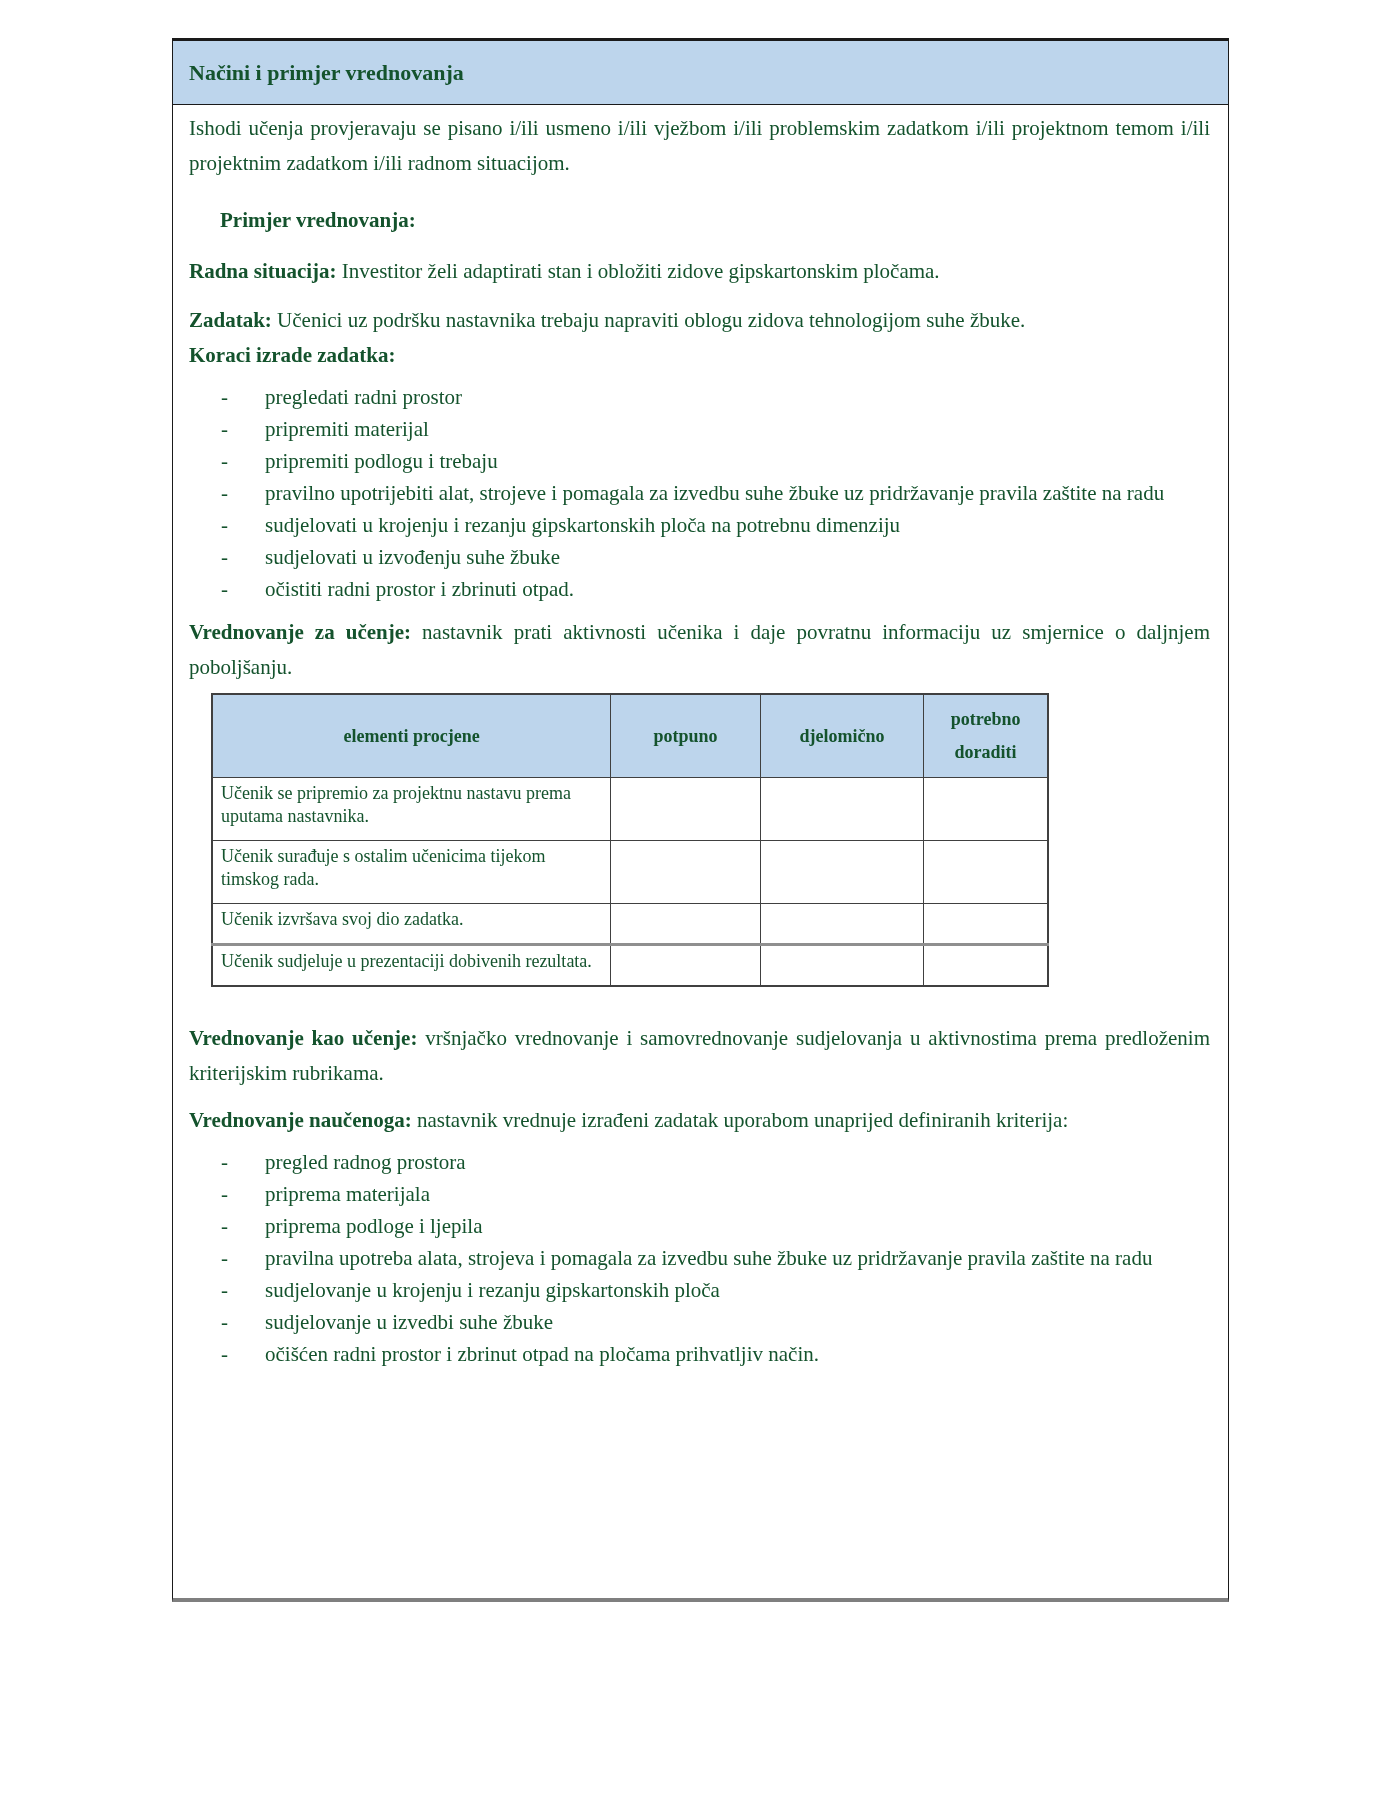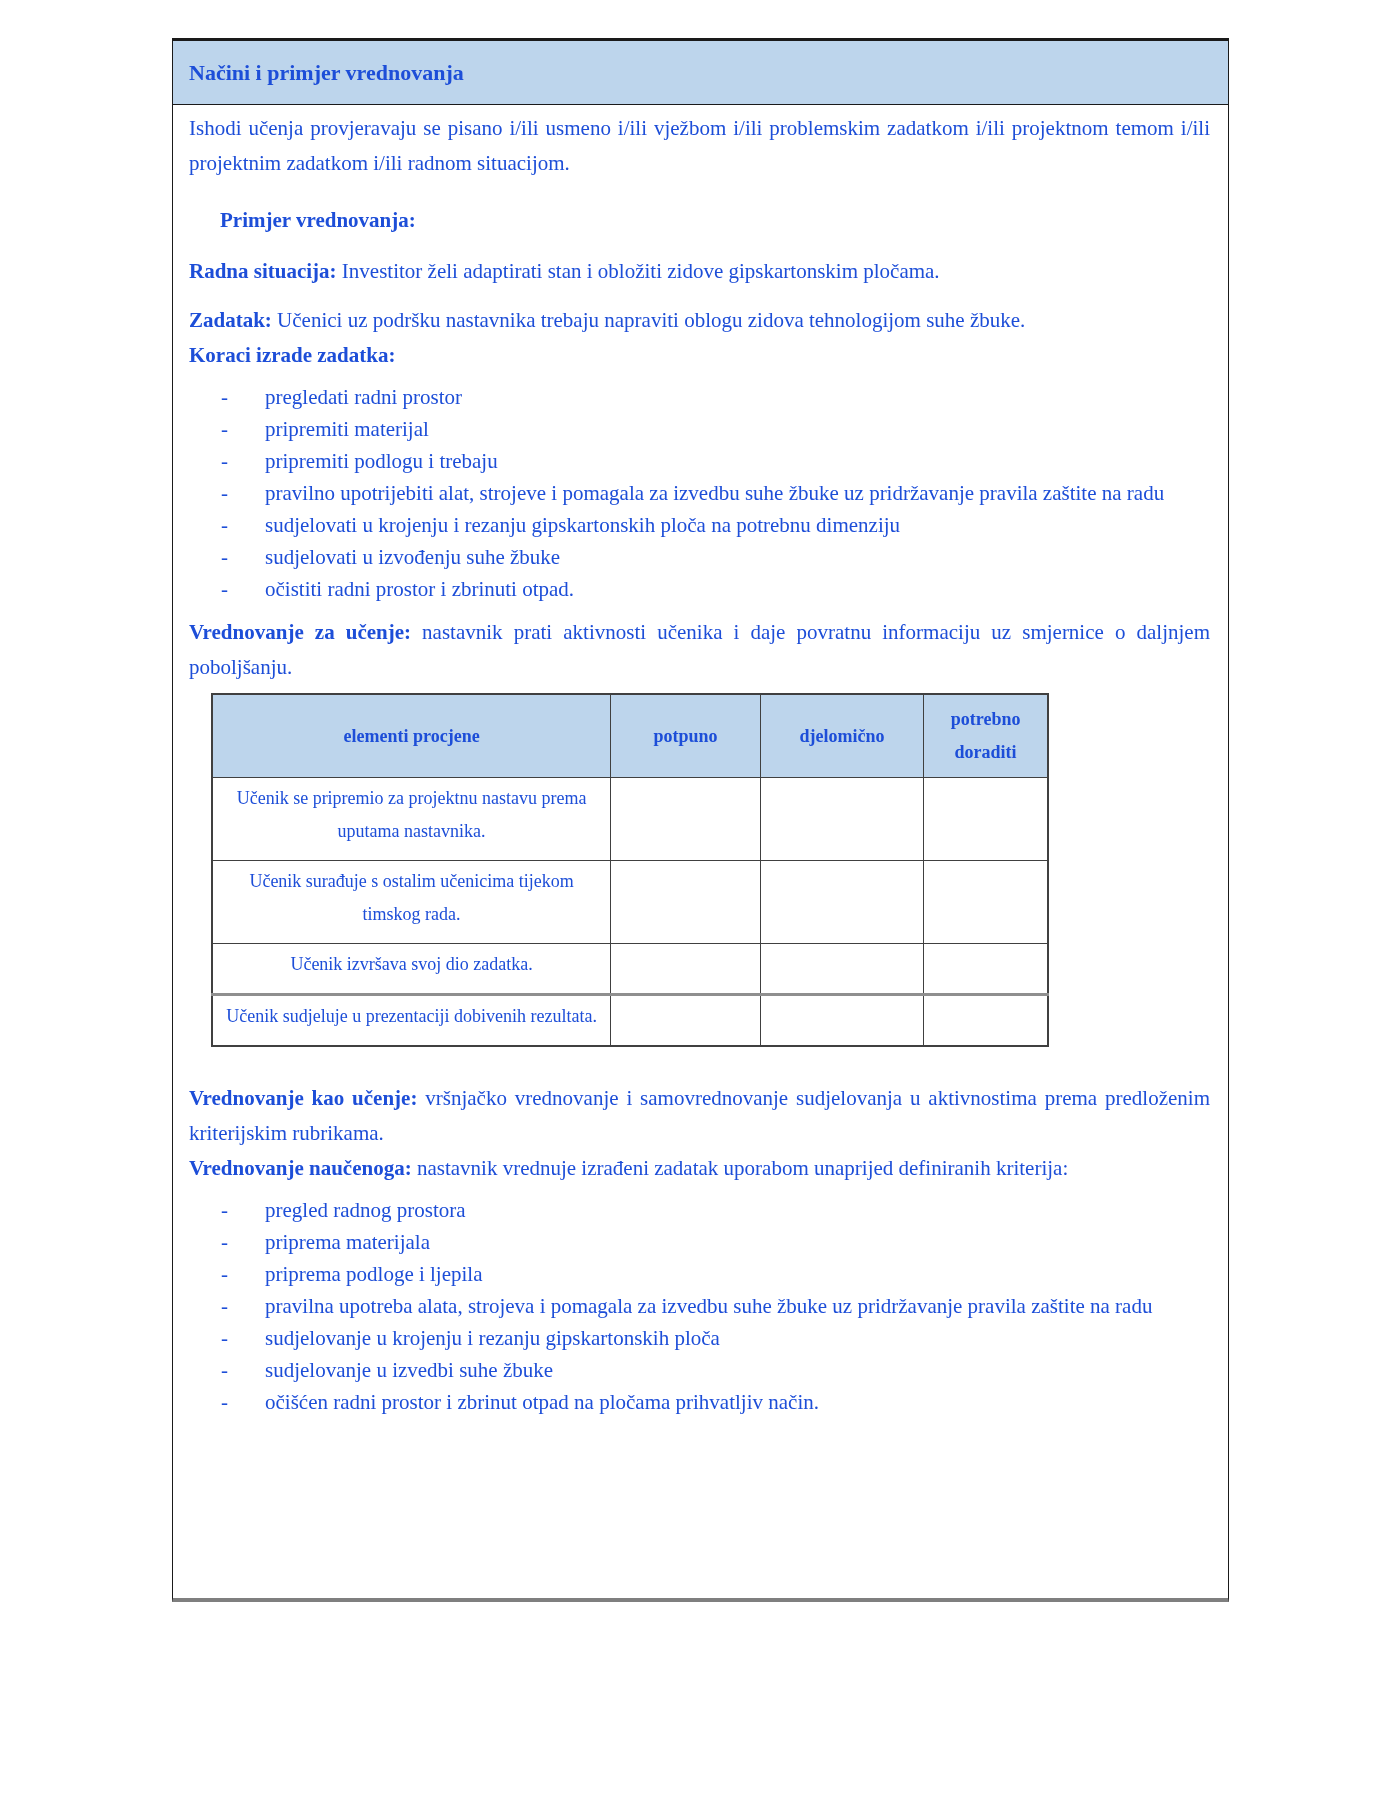--- a/index.html
+++ b/index.html
@@ -2,21 +2,21 @@
 <html style="--header-bg: #bdd5ec; --border-dark: #404040; --border-gray: #8f8f8f;"><head>
 <meta charset="utf-8">
 <style>
   html, body { margin: 0; padding: 0; background: #ffffff; }
   .page {
     position: relative;
     width: 1386px;
     height: 1797px;
     background: #ffffff;
     font-family: "Liberation Serif", "DejaVu Serif", serif;
-    color: #1d4ed8;
+    color: #14532d;
   }
   .doc {
     position: absolute;
     left: 172px;
     top: 38px;
     width: 1057px;
     height: 1564px;
     box-sizing: border-box;
     border-left: 1px solid #1a1a1a;
     border-right: 1px solid #1a1a1a;
@@ -44,21 +44,21 @@
   .para { margin: 0; }
   .justify { text-align: justify; }
   .bold { font-weight: bold; }
 
   .p-intro   { margin-top: 6px; }
   .p-primjer { margin-top: 22px; font-weight: bold; margin-left: 31px; }
   .p-radna   { margin-top: 16px; }
   .blk-zadatak { margin-top: 14px; }
   .p-vzu     { margin-top: 10px; }
   .p-vku     { margin-top: 34px; }
-  .p-vn      { margin-top: 0; }
+  .p-vn      { margin-top: 12px; }
 
   .list { margin-top: 8px; }
   .list .li { display: flex; line-height: 32px; }
   .list .dash { flex: 0 0 44px; margin-left: 32px; }
   .list .txt { flex: 1; padding-right: 8px; }
 
   table.assess {
     border-collapse: collapse;
     table-layout: fixed;
     width: 838px;
@@ -70,23 +70,23 @@
   .assess th {
     background: var(--header-bg, #bdd5ec);
     font-weight: bold;
     text-align: center;
     vertical-align: middle;
     padding: 8px 6px;
     line-height: 33px;
   }
   .assess td {
     vertical-align: top;
-    text-align: center;
+    text-align: left;
     padding: 4px 8px 12px;
-    line-height: 33px;
+    line-height: 23px;
   }
   .assess tbody tr:nth-child(4) td,
   .assess tbody tr:nth-child(5) td { border-top: 3px solid #8f8f8f; }
   .w1 { width: 49.1%; }
   .w2 { width: 17.5%; }
   .w3 { width: 19.2%; }
   .w4 { width: 14.2%; }
 </style>
 </head>
 <body>

